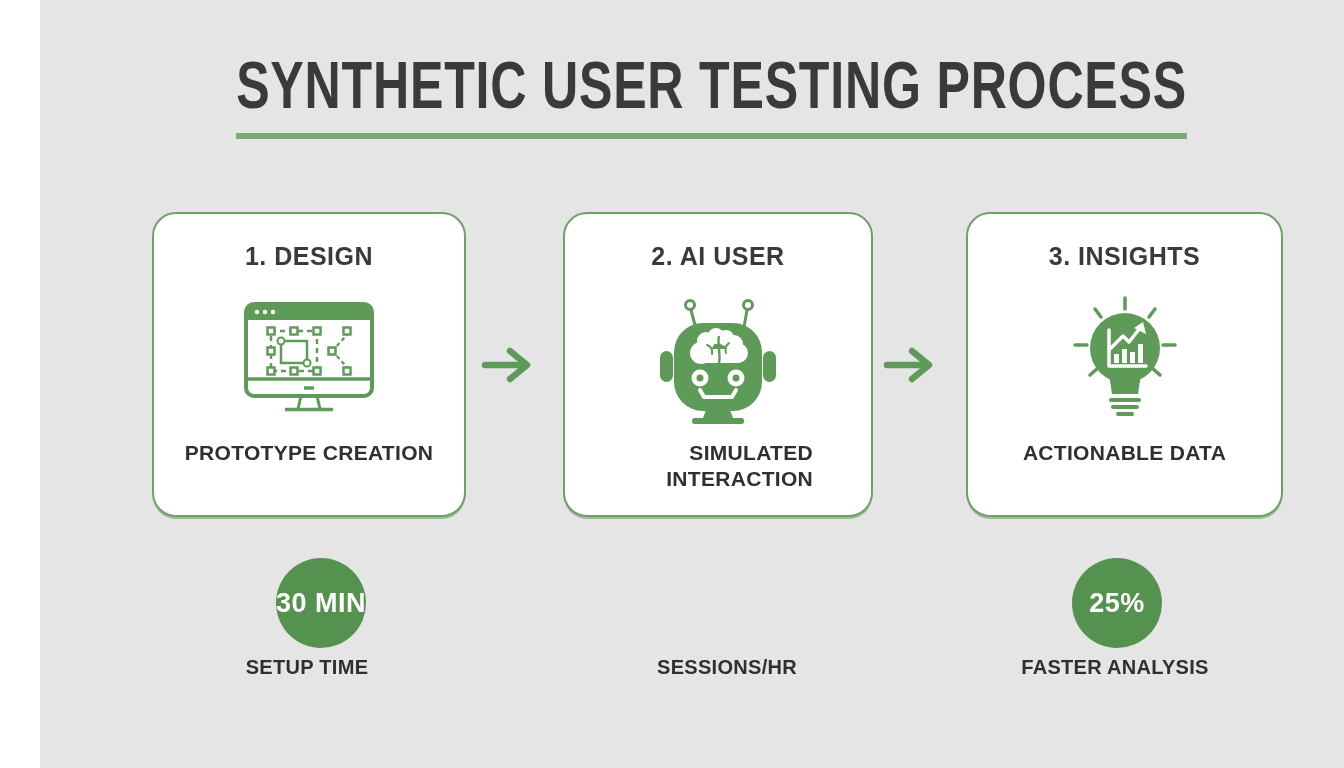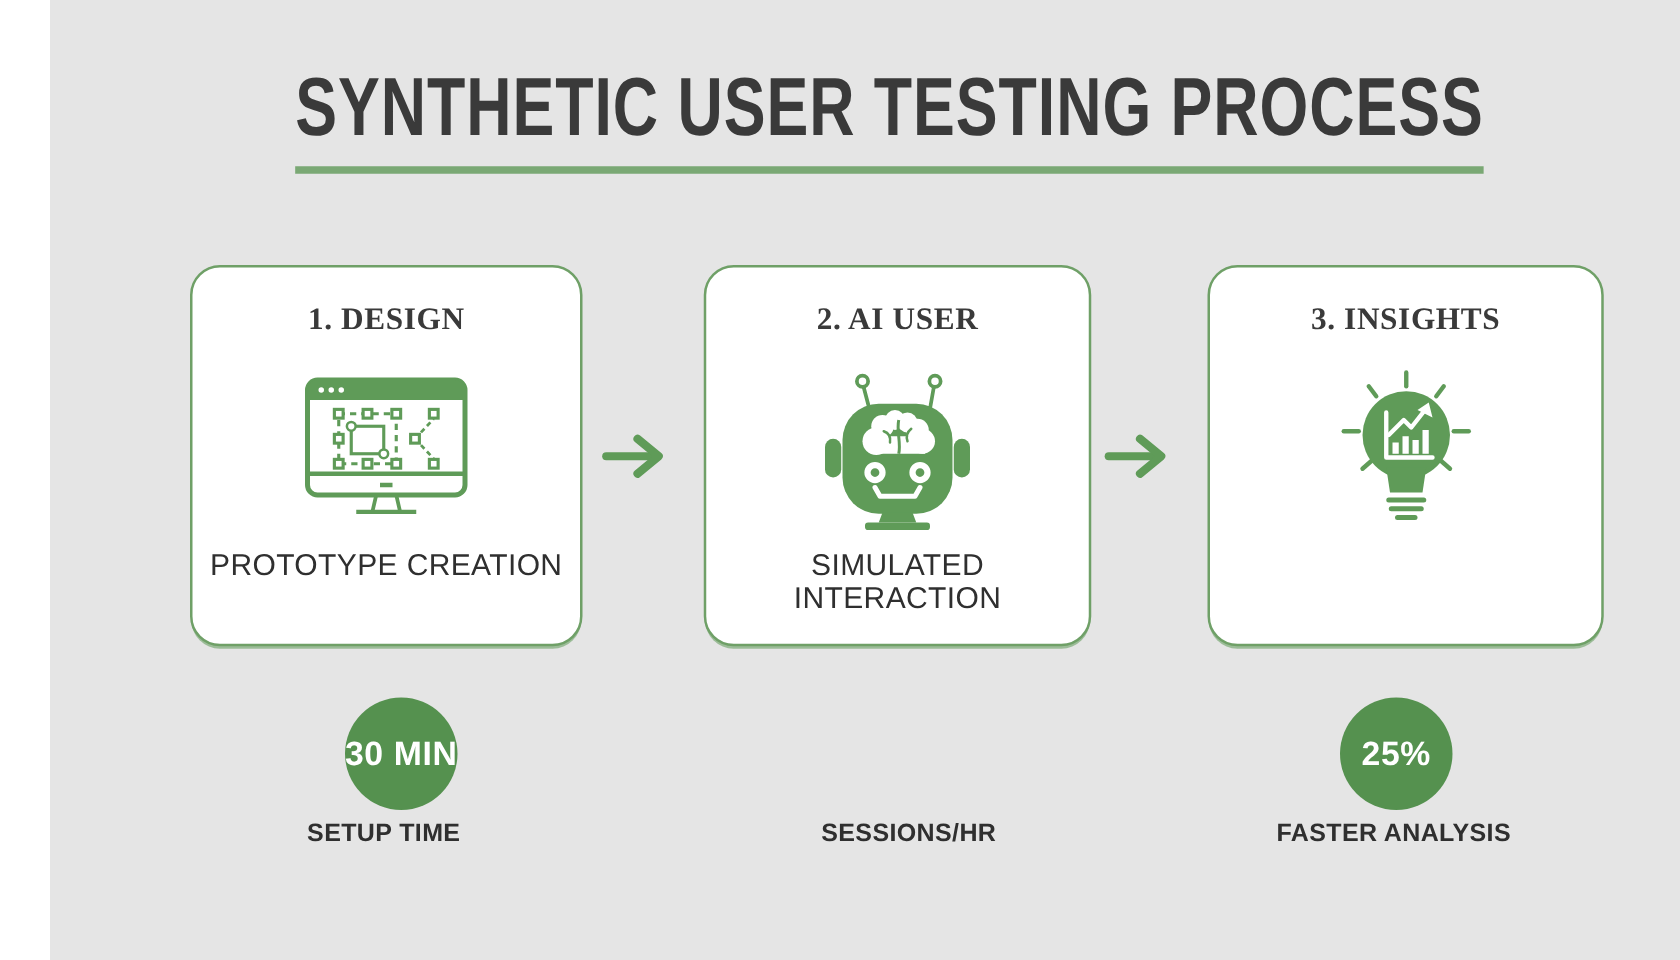--- a/index.html
+++ b/index.html
@@ -20,32 +20,32 @@
   .card{
     position:absolute;top:212px;height:301px;background:#fff;
     border:2px solid var(--card-border-green,#6fa067);border-radius:24px;
     box-shadow:0 3px 0 -1px rgba(95,155,88,.55);
   }
   .card-1{left:112px;width:310px;}
   .card-2{left:523px;width:306px;}
   .card-3{left:926px;width:313px;}
   .step-heading{
     position:absolute;top:28px;left:0;right:0;text-align:center;
-    font-size:25px;font-weight:bold;letter-spacing:.5px;color:var(--heading-text,#3a3a3a);font-family:Liberation Serif, serif;
+    font-size:25px;font-weight:bold;letter-spacing:.5px;color:var(--heading-text,#3a3a3a);
   }
   .icon-box{
     position:absolute;top:76px;left:0;right:0;height:140px;
     display:flex;align-items:center;justify-content:center;
   }
   .step-caption{
     position:absolute;top:226px;left:0;right:0;text-align:center;
-    font-size:24px;font-weight:normal;letter-spacing:.3px;line-height:26px;
+    font-size:21px;font-weight:bold;letter-spacing:.3px;line-height:26px;
     color:var(--body-text,#2f2f2f);
   }
-  .card-2 .step-caption{max-width:190px;margin:0 auto;}
+  .card-2 .step-caption{max-width:190px;margin:0 auto;text-align:right;}
   
   .flow-arrow{position:absolute;top:345px;width:56px;height:40px;}
   .flow-arrow-1{left:441px;}
   .flow-arrow-2{left:843px;}
   
   .metric-circle{
     position:absolute;top:558px;width:90px;height:90px;border-radius:50%;
     background:var(--circle-green,#55914f);
     display:flex;align-items:center;justify-content:center;
   }
@@ -181,20 +181,21 @@
         </g>
         <path d="M46 52 L58 40 L64 46 L75 32" class="ws" stroke-width="3.5" stroke-linecap="round" stroke-linejoin="round"></path>
         <polygon points="78,26 81,38 69,32" class="wf"></polygon>
         <g class="gs" stroke-width="4" stroke-linecap="round">
           <path d="M46 104 H74"></path>
             <path d="M48 111 H72"></path>
             <path d="M53 118 H67"></path>
         </g>
       </svg>
     </div>
+    <div class="step-caption">ACTIONABLE DATA</div>
   </div>
 
   <div class="metric-circle metric-circle-1">
     <span class="metric-value">30 MIN</span>
   </div>
   <div class="metric-label metric-label-1">SETUP TIME</div>
 
   <div class="metric-label metric-label-2">SESSIONS/HR</div>
 
   <div class="metric-circle metric-circle-3">

